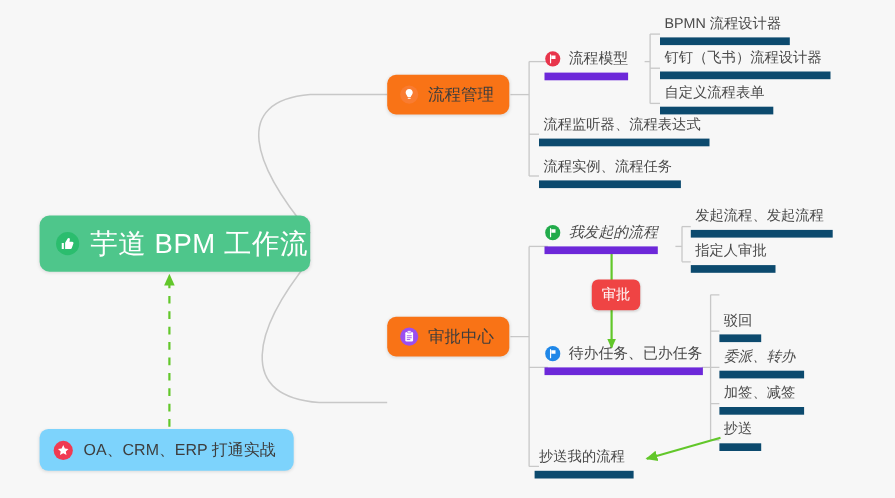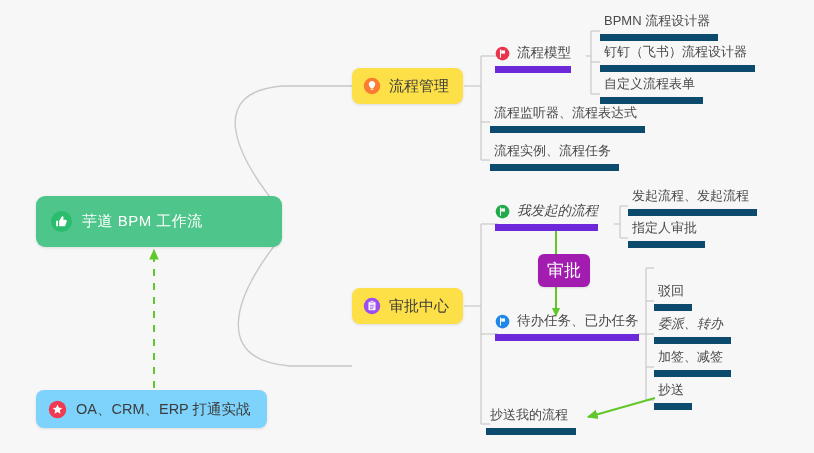--- a/index.html
+++ b/index.html
@@ -18,28 +18,28 @@
     position:absolute;
     left:36px;top:196px;
     width:246px;height:51px;
     background:#4ec68b;
     border-radius:9px;
     box-shadow:0 1px 3px rgba(0,0,0,.10);
     display:flex;align-items:center;
     padding-left:14px;box-sizing:border-box;
   }
   .root-label{
-    color:#ffffff;font-size:15px;letter-spacing:.5px;
+    color:#ffffff;font-size:25px;letter-spacing:.5px;
     margin-left:9px;white-space:nowrap;
   }
 
   
   .branch-node{
     position:absolute;
-    background:#fde047;
+    background:#f97316;
     border-radius:8px;
     box-shadow:0 1px 3px rgba(0,0,0,.11);
     display:flex;align-items:center;
     height:36px;
     padding:0 14px 0 11px;
     box-sizing:border-box;
     white-space:nowrap;
   }
   .branch-label{font-size:15px;color:#3d3d3d;margin-left:8px;}
 
@@ -58,23 +58,23 @@
     position:absolute;
     font-size:13px;color:#4a4a4a;
     white-space:nowrap;
     padding:0 8px 4px 4px;
     border-bottom:7px solid #0c4a6e;
   }
 
   
   .callout{
     position:absolute;
-    background:#a21caf;
+    background:#ef4444;
     border-radius:6px;
-    color:#ffffff;font-size:17px;
+    color:#ffffff;font-size:13px;
     padding:5px 9px;
     white-space:nowrap;
     box-shadow:0 1px 2px rgba(0,0,0,.12);
   }
 
   
   .note-node{
     position:absolute;
     left:36px;top:390px;
     height:38px;

